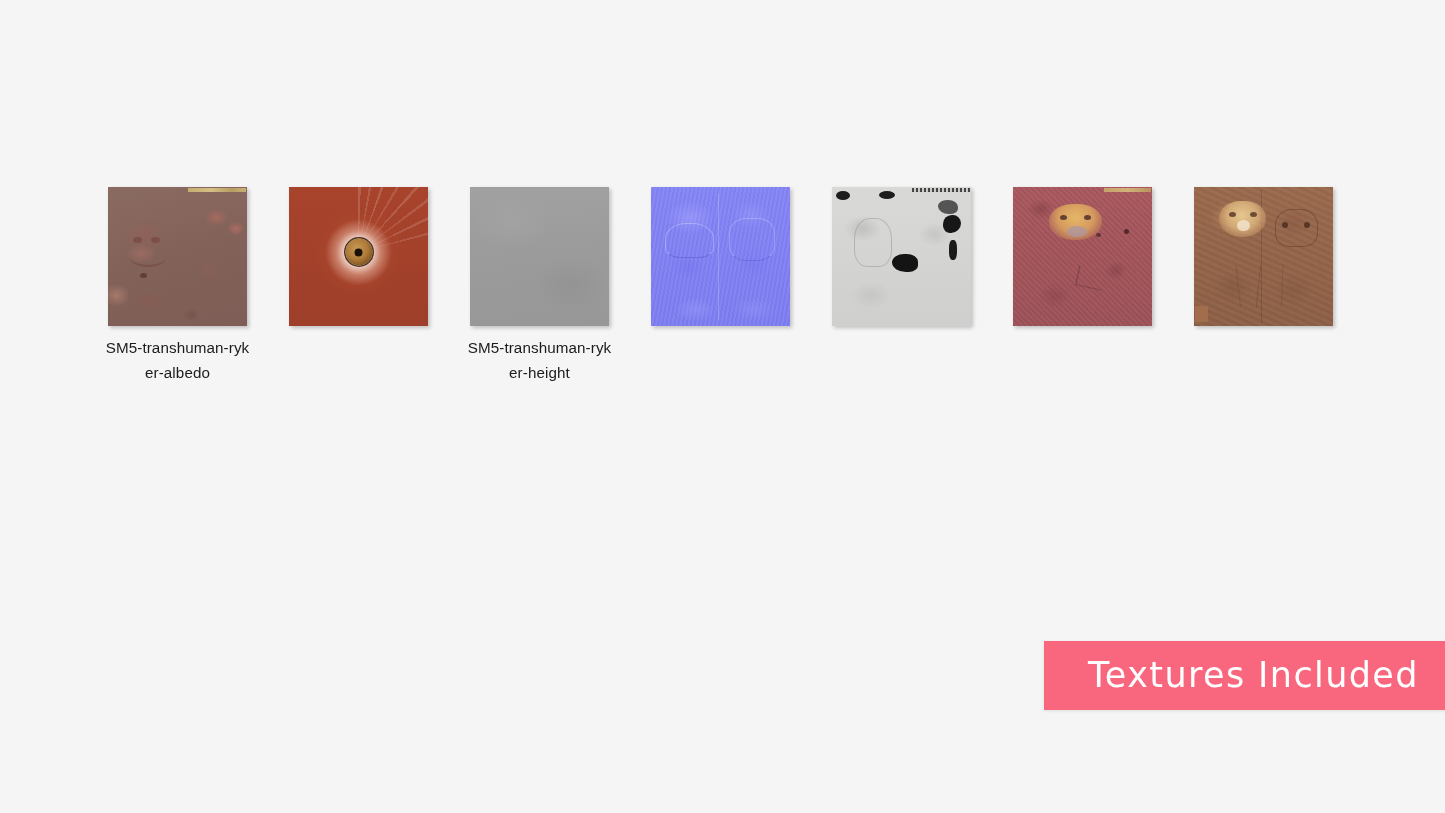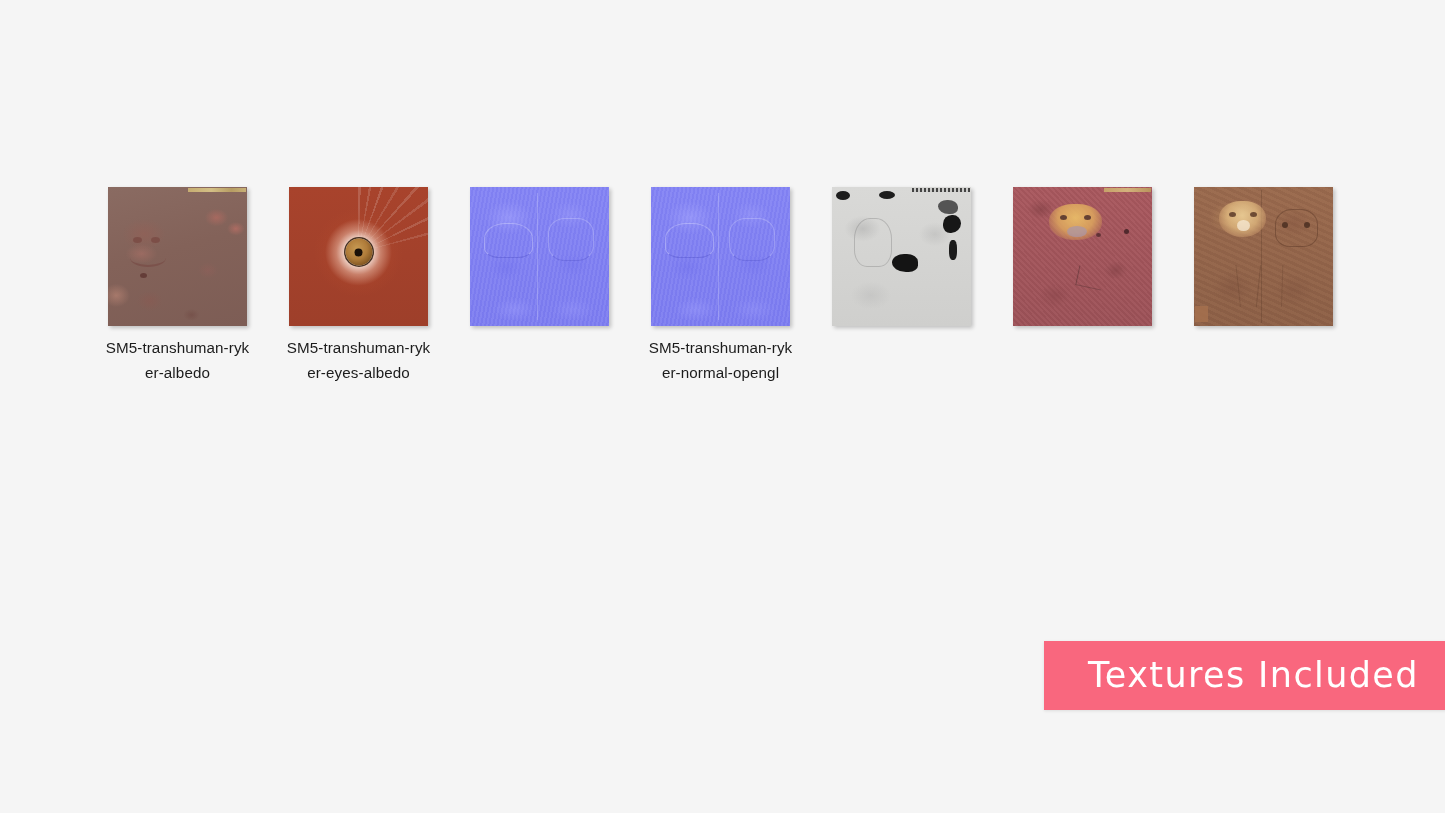--- a/index.html
+++ b/index.html
@@ -470,42 +470,39 @@
   </div>
 
 
   <div class="tile">
     <div class="thumb">
       <div class="layer tex-eyes"></div>
       <div class="eye-iris">
         <div class="eye-pupil"></div>
       </div>
     </div>
-    <div class="tile-label">SM5-transhuman-ryker-eyes-albedo</div>
-  </div>
-
+  </div>
+
+  <div class="tile">
+    <div class="thumb">
+      <div class="layer tex-height"></div>
+      <div class="height-soft"></div>
+    </div>
+    <div class="tile-label">SM5-transhuman-ryker-height</div>
+  </div>
 
   <div class="tile">
     <div class="thumb">
       <div class="layer tex-normal"></div>
       <div class="normal-edge-a"></div>
       <div class="normal-edge-b"></div>
       <div class="normal-seam"></div>
     </div>
   </div>
 
-  <div class="tile">
-    <div class="thumb">
-      <div class="layer tex-normal"></div>
-      <div class="normal-edge-a"></div>
-      <div class="normal-edge-b"></div>
-      <div class="normal-seam"></div>
-    </div>
-    <div class="tile-label">SM5-transhuman-ryker-normal-opengl</div>
-  </div>
 
   <div class="tile">
     <div class="thumb">
       <div class="layer tex-rough"></div>
       <div class="rough-strip"></div>
       <div class="rough-face"></div>
       <div class="rough-blob-a"></div>
       <div class="rough-blob-b"></div>
       <div class="rough-blob-c"></div>
       <div class="rough-blob-d"></div>

